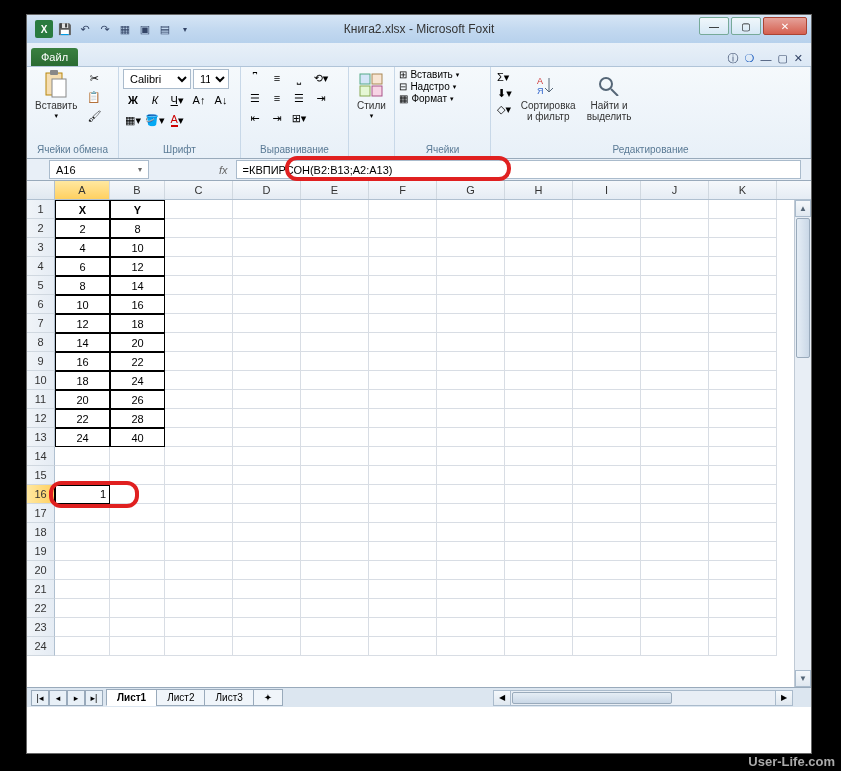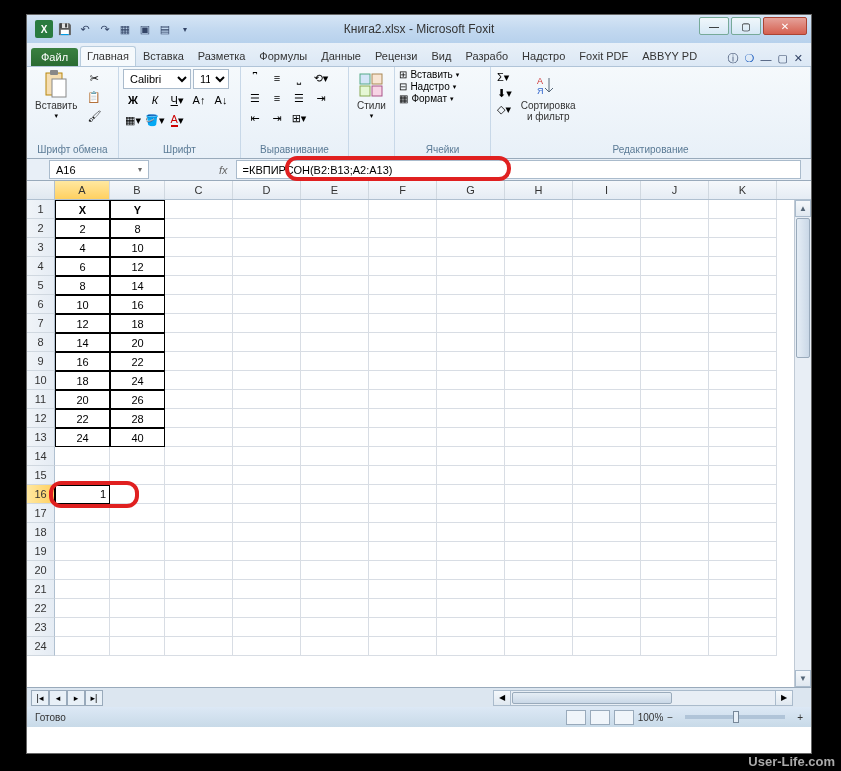--- a/index.html
+++ b/index.html
@@ -88,33 +88,20 @@
     <div class="title-text">Книга2.xlsx - Microsoft Foxit</div>
     <div class="win-controls">
       <div class="win-btn">―</div>
       <div class="win-btn">▢</div>
       <div class="win-btn close">✕</div>
     </div>
   </div>
 
   <div class="ribbon-tabs">
     <div class="file-tab">Файл</div>
-    <div id="tabs-container" style="display:flex">
-        <div class="tab active">Главная</div>
-        <div class="tab">Вставка</div>
-        <div class="tab">Разметка</div>
-        <div class="tab">Формулы</div>
-        <div class="tab">Данные</div>
-        <div class="tab">Рецензи</div>
-        <div class="tab">Вид</div>
-        <div class="tab">Разрабо</div>
-        <div class="tab">Надстро</div>
-        <div class="tab">Foxit PDF</div>
-        <div class="tab">ABBYY PD</div>
-      </div>
     <div class="tab-right">
       <span>ⓘ</span>
       <span style="color:#2060c0">❍</span>
       <span>―</span>
       <span>▢</span>
       <span>✕</span>
     </div>
   </div>
 
   <div class="ribbon">
@@ -130,21 +117,21 @@
             </div>
           <div class="big-btn-label">Вставить</div>
           <div style="font-size:7px">▾</div>
         </div>
         <div class="small-stack">
           <div class="small-btn">✂</div>
           <div class="small-btn">📋</div>
           <div class="small-btn">🖌</div>
         </div>
       </div>
-      <div class="group-label">Шрифт обмена</div>
+      <div class="group-label">Ячейки обмена</div>
     </div>
 
     <div class="group" style="width:122px">
       <div class="group-content" style="flex-direction:column;gap:2px">
         <div class="font-row">
           <select class="font-select" style="width:68px"><option>Calibri</option></select>
           <select class="font-select" style="width:36px"><option>11</option></select>
         </div>
         <div class="font-row">
           <div class="small-btn">
@@ -239,20 +226,30 @@
         <div class="big-btn">
           <div class="big-btn-icon">
               <svg width="26" height="22">
                 <text x="2" y="10" font-size="9" fill="#c33">А</text>
                 <text x="2" y="20" font-size="9" fill="#36c">Я</text>
                 <path d="M14 4 L14 18 L10 14 M14 18 L18 14" stroke="#567" fill="none"></path>
               </svg>
             </div>
           <div class="big-btn-label" style="white-space:pre">Сортировка
 и фильтр</div>
+        </div>
+        <div class="big-btn">
+          <div class="big-btn-icon">
+              <svg width="26" height="22">
+                <circle cx="10" cy="10" r="6" fill="none" stroke="#567" stroke-width="2"></circle>
+                <line x1="15" y1="15" x2="22" y2="22" stroke="#567" stroke-width="2"></line>
+              </svg>
+            </div>
+          <div class="big-btn-label" style="white-space:pre">Найти и
+выделить</div>
         </div>
       </div>
       <div class="group-label">Редактирование</div>
     </div>
   </div>
 
   <div class="formula-bar">
     <div class="name-box">
       <span>A16</span>
         <span class="nb-arrow">▾</span>
@@ -632,36 +629,28 @@
     <div class="red-annotation" style="top:300px;left:22px;width:90px;height:27px"></div>
   </div>
 
   <div class="sheet-tabs">
     <div class="nav-btns">
       <div class="nav-btn">|◂</div>
       <div class="nav-btn">◂</div>
       <div class="nav-btn">▸</div>
       <div class="nav-btn">▸|</div>
     </div>
+    <div id="sheet-tabs-inner" style="display:flex;margin-left:4px">
+        <div class="sheet-tab active">Лист1</div>
+        <div class="sheet-tab">Лист2</div>
+        <div class="sheet-tab">Лист3</div>
+        <div class="sheet-tab">✦</div>
+      </div>
     <div class="hscroll">
       <div style="position:absolute;left:0;width:17px;height:100%;background:linear-gradient(#f5f8fb,#e0e8f0);border-right:1px solid #abc;text-align:center;font-size:8px;line-height:14px">◀</div>
       <div style="position:absolute;left:18px;width:160px;height:12px;top:1px;background:linear-gradient(#e5edf5,#cad8e7);border:1px solid #9ab;border-radius:2px"></div>
       <div style="position:absolute;right:0;width:17px;height:100%;background:linear-gradient(#f5f8fb,#e0e8f0);border-left:1px solid #abc;text-align:center;font-size:8px;line-height:14px">▶</div>
     </div>
   </div>
 
-  <div class="status-bar">
-    <span>Готово</span>
-    <div class="status-right">
-      <div class="view-btn"></div>
-      <div class="view-btn"></div>
-      <div class="view-btn"></div>
-      <span>100%</span>
-      <span>−</span>
-      <div class="zoom-slider">
-          <div class="zoom-thumb"></div>
-        </div>
-      <span>+</span>
-    </div>
-  </div>
 </div>
 
 <div class="watermark">User-Life.com</div>
 
 </body></html>

